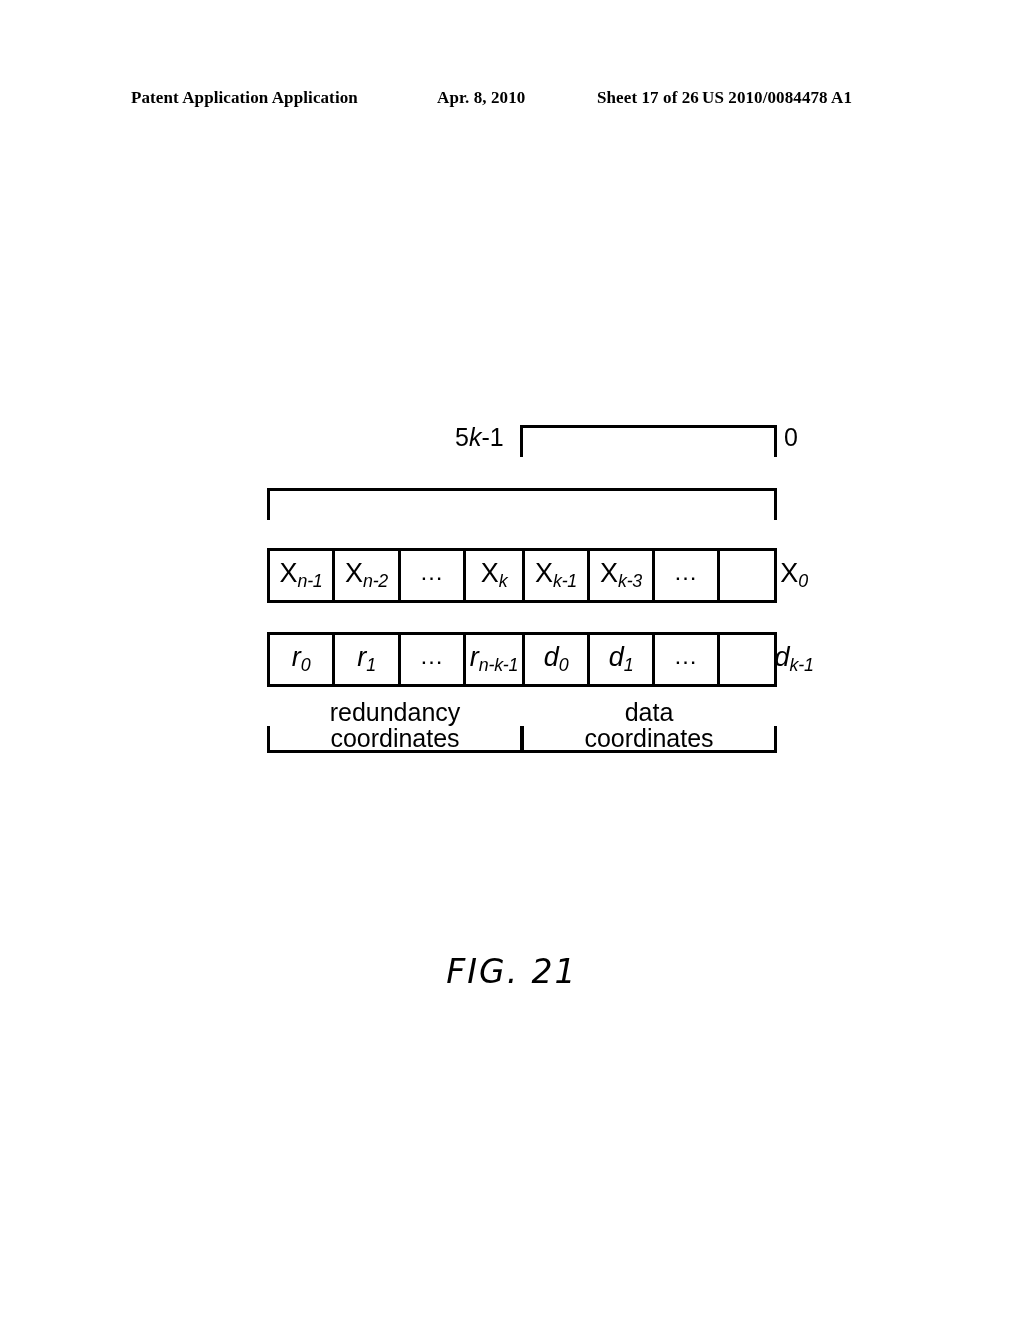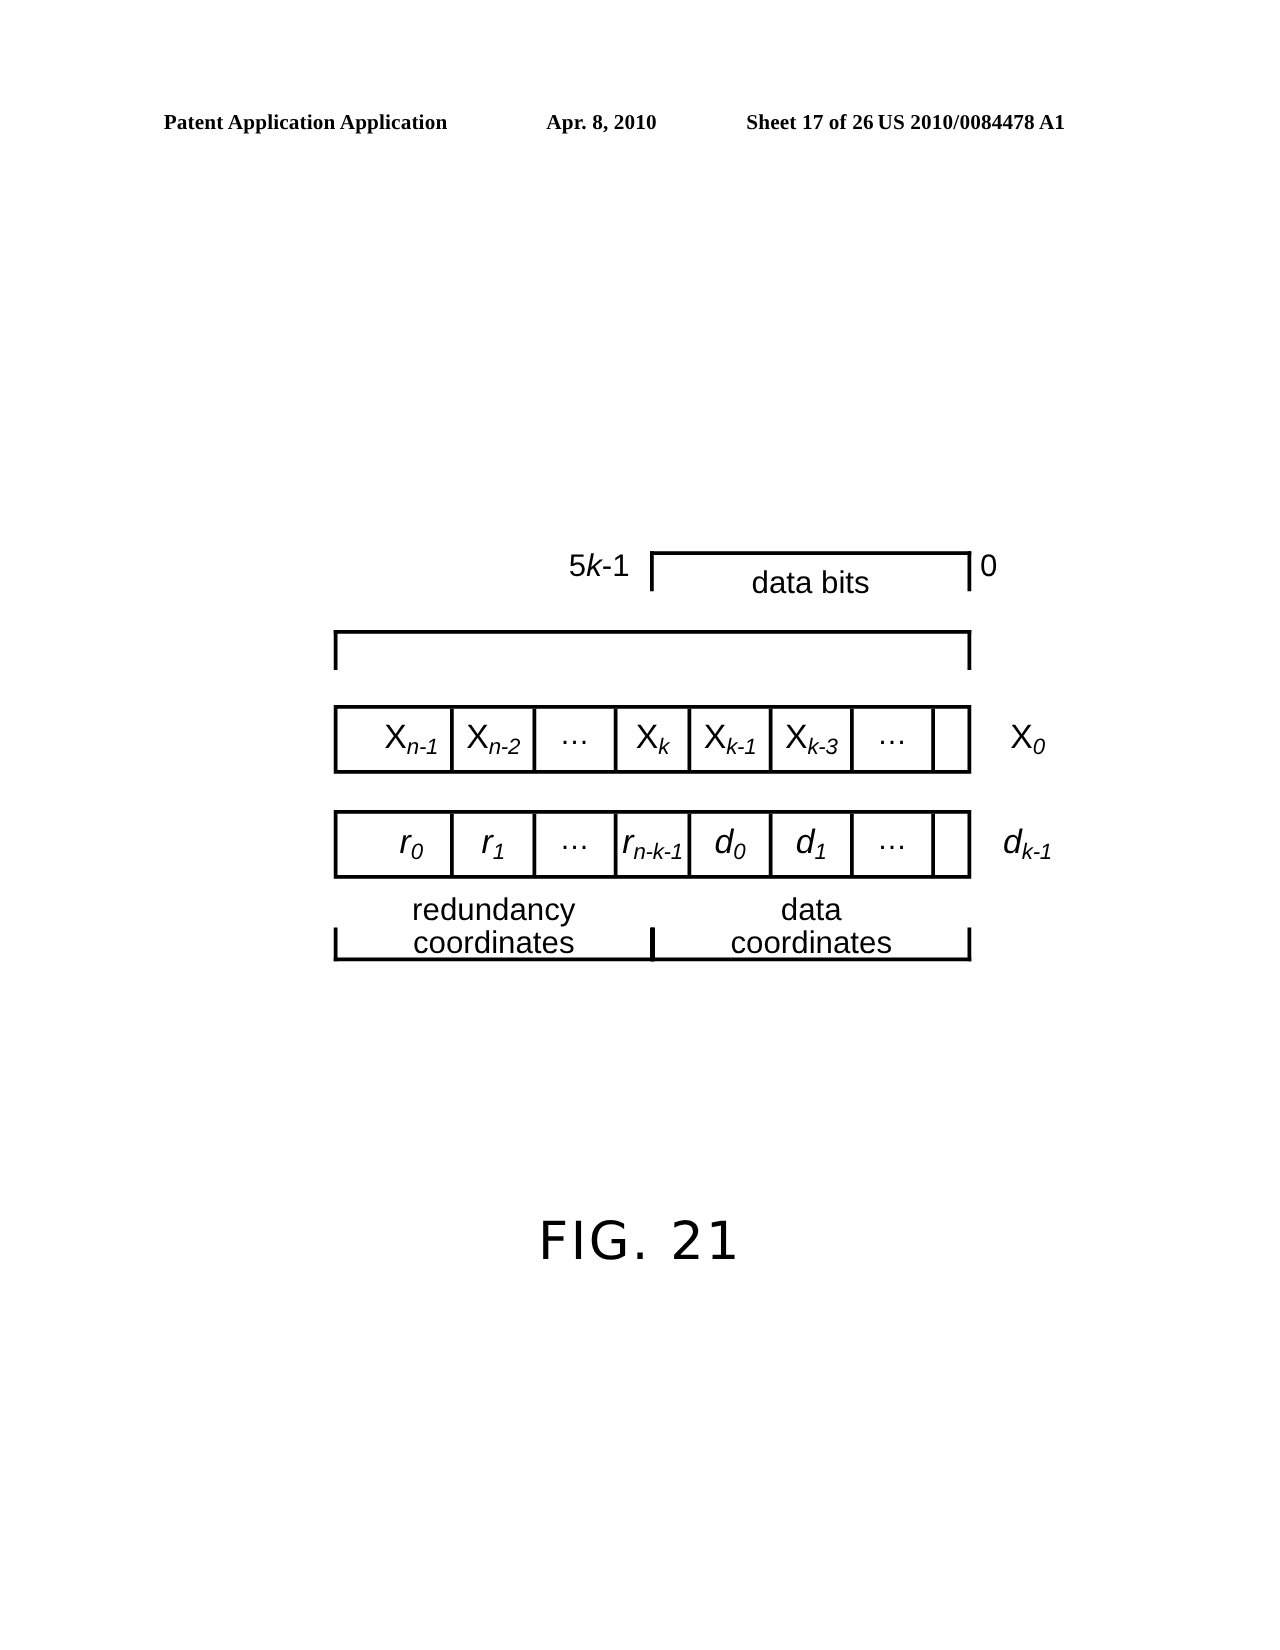--- a/index.html
+++ b/index.html
@@ -31,21 +31,21 @@
   }
   .patent-header .hdr-pub   { position: absolute; left: 131px; top: 0; }
   .patent-header .hdr-date  { position: absolute; left: 437px; top: 0; }
   .patent-header .hdr-sheet { position: absolute; left: 553px; top: 0; margin-left: 44px; }
   .patent-header .hdr-num   { position: absolute; left: 702px; top: 0; }
 
   
   #figure {
     position: absolute;
     left: 0;
-    top: 16px;
+    top: 0;
     width: 1024px;
     height: 1084px;
   }
 
   
   
   .bracket-down {
     position: absolute;
     border-top: 3px solid #000;
     border-left: 3px solid #000;
@@ -76,21 +76,20 @@
   }
   .edge-label i { font-style: italic; }
 
   
   .symbol-row {
     position: absolute;
     display: flex;
     box-sizing: border-box;
     border: 3px solid #000;
     height: 55px;
-    padding-left: 28px;
   }
   .symbol-cell {
     box-sizing: border-box;
     border-right: 3px solid #000;
     display: flex;
     align-items: center;
     justify-content: center;
     font-size: 27px;
     line-height: 1;
     overflow: hidden;
@@ -113,41 +112,41 @@
   }
 
   
   .fig-caption {
     position: absolute;
     left: 0;
     top: 952px;
     width: 1024px;
     text-align: center;
     font-family: "DejaVu Sans", sans-serif;
-    font-size: 42px;
+    font-style: italic;
+    font-size: 33px;
     letter-spacing: 2px;
   }
 </style>
 </head>
 <body>
 
 <div class="patent-header">
   <span class="hdr-pub">Patent Application Application</span>
   <span class="hdr-date">Apr. 8, 2010</span>
   <span class="hdr-sheet">Sheet 17 of 26</span>
   <span class="hdr-num">US 2010/0084478 A1</span>
 </div>
 
 <div id="figure">
 
   <div class="bracket-down" style="left:520px; top:425px; width:257px; height:32px;"></div>
 
   <span class="edge-label" style="left:455px; top:423px;">5<i>k</i>-1</span>
 
-  <span class="bracket-label" style="left:520px; top:437px; width:257px;">data bits</span>
 
   <span class="edge-label" style="left:784px; top:423px;">0</span>
 
   <div class="bracket-down" style="left:267px; top:488px; width:510px; height:32px;"></div>
 
 
   <div class="symbol-row" id="symbol-row" style="left:267px; top:548px; width:510px;">
       <div class="symbol-cell" style="width: 65px; flex: 0 0 65px;">
         <span class="sym"><span class="base">X</span><sub>n-1</sub></span>
       </div>

